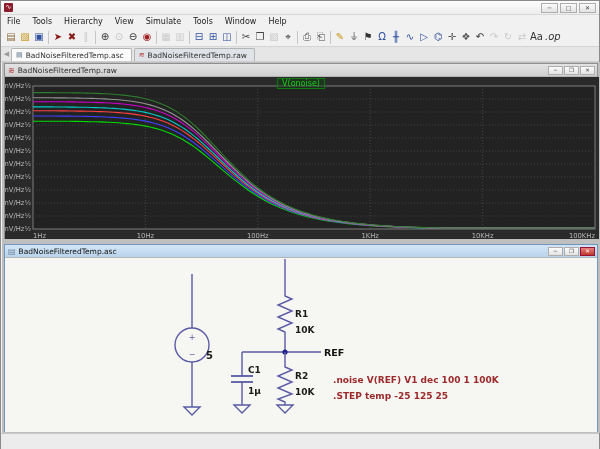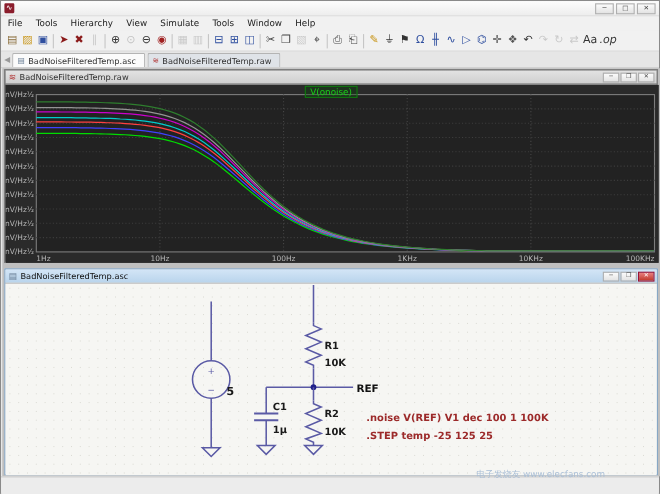--- a/index.html
+++ b/index.html
@@ -274,20 +274,19 @@
             </g>
 
             <path d="M182,405 L198,405 L190,413 Z"></path>
             <path d="M232,403 L248,403 L240,411 Z"></path>
             <path d="M275,403 L291,403 L283,411 Z"></path>
           </g>
 
           <text x="331" y="381" font-size="9" font-weight="bold" fill="#9c2a2a">.noise V(REF) V1 dec 100 1 100K</text>
           <text x="331" y="397" font-size="9" font-weight="bold" fill="#9c2a2a">.STEP temp -25 125 25</text>
         </svg>
-        <div class="watermark">电子发烧友 www.elecfans.com</div>
       </div>
     </div>
 
   </div>
 
   <div class="statusbar"></div>
 </div>
 
 </body></html>

